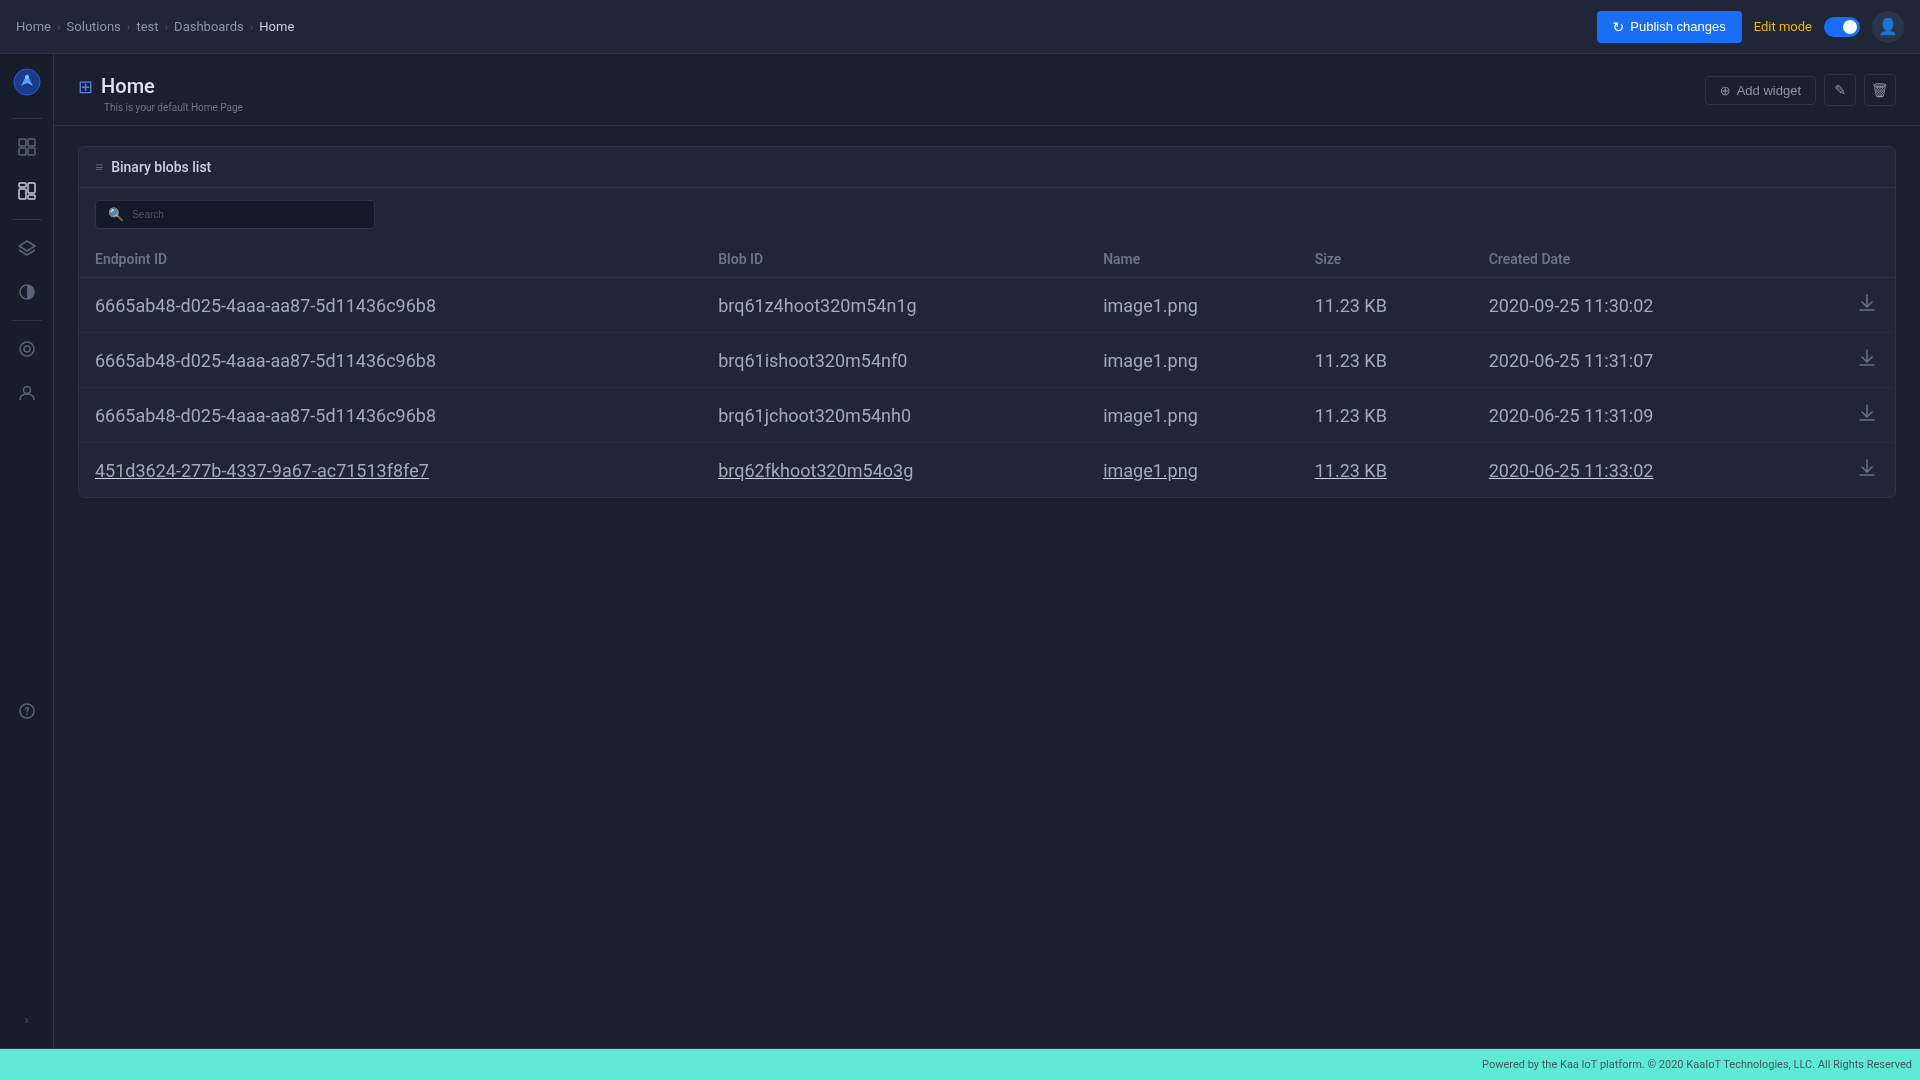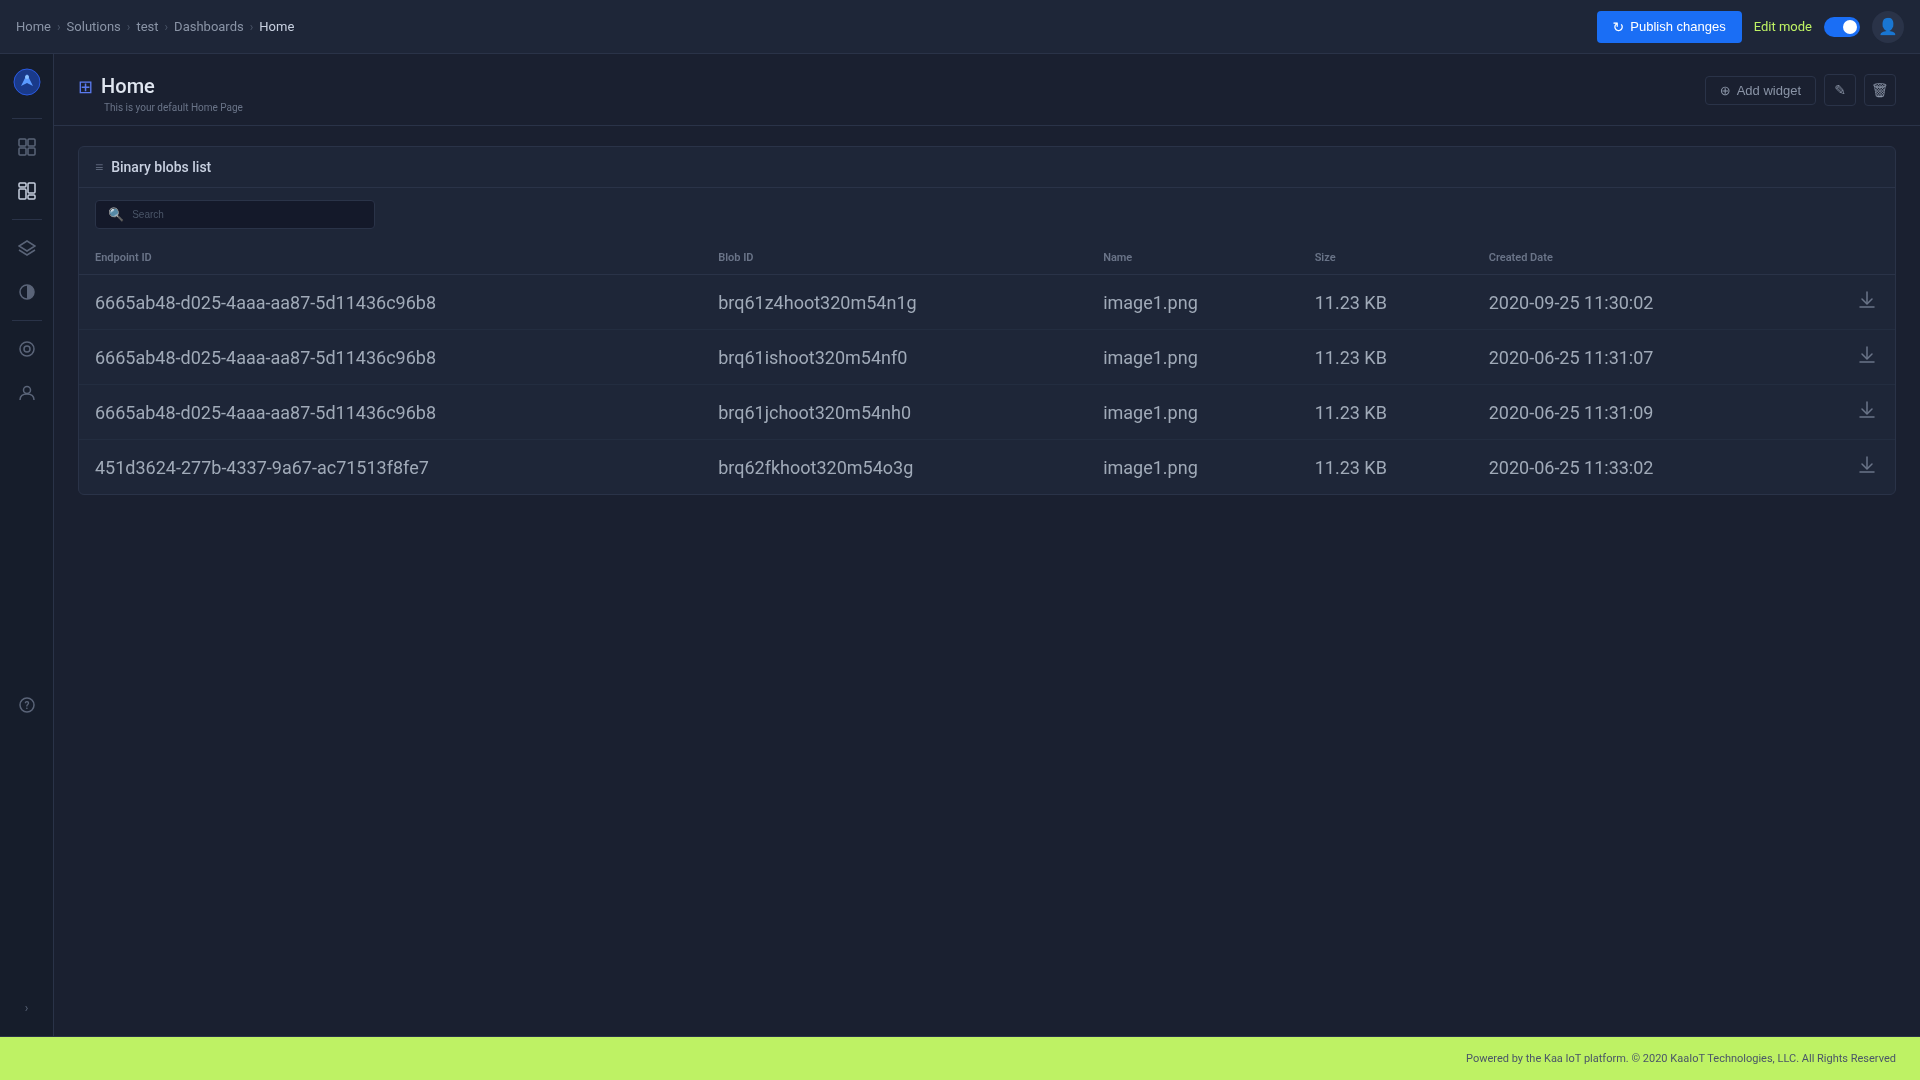--- a/index.html
+++ b/index.html
@@ -60,21 +60,21 @@
       display: flex;
       align-items: center;
       gap: 6px;
       font-weight: 500;
     }
     .btn-publish .sync-icon {
       font-size: 14px;
     }
     .edit-mode-label {
       font-size: 13px;
-      color: #bef264;
+      color: #eab308;
     }
     .toggle-switch {
       width: 36px;
       height: 20px;
       background: #1a6ef5;
       border-radius: 10px;
       position: relative;
       cursor: pointer;
       display: inline-block;
     }
@@ -281,54 +281,55 @@
     .data-table {
       width: 100%;
       border-collapse: collapse;
     }
     .data-table thead tr {
       border-bottom: 1px solid #2a3348;
     }
     .data-table th {
       padding: 10px 16px;
       text-align: left;
-      font-size: 11px;
+      font-size: 14px;
       font-weight: 600;
       color: #6a7488;
       text-transform: none;
       white-space: nowrap;
     }
     .data-table tbody tr {
       border-bottom: 1px solid #232d40;
     }
     .data-table tbody tr:last-child {
       border-bottom: none;
+      text-decoration: underline;
     }
     .data-table td {
       padding: 12px 16px;
       font-size: 18px;
       color: #a0aab8;
     }
     .download-btn {
       background: transparent;
       border: none;
       color: #6a7488;
       cursor: pointer;
       font-size: 16px;
       padding: 4px;
     }
 
     
     .footer {
-      height: 44px;
-      background: #bef264;
+      height: 32px;
+      background: #5eead4;
       display: flex;
       align-items: center;
       justify-content: flex-end;
-      padding: 0 24px;
+      padding: 0 8px;
       font-size: 11px;
       color: #4a5568;
       border-top: 1px solid #2a3348;
       flex-shrink: 0;
     }
 
     .sidebar-collapse-btn {
       width: 40px;
       height: 24px;
       display: flex;

